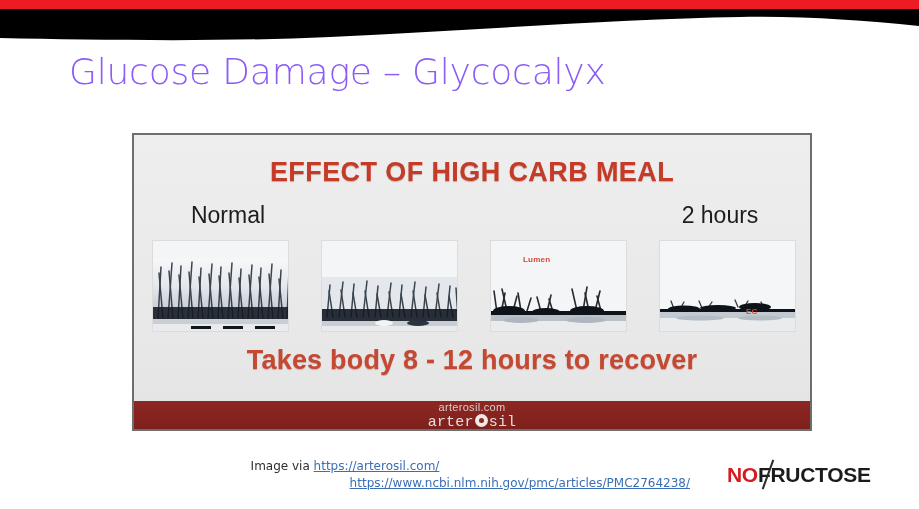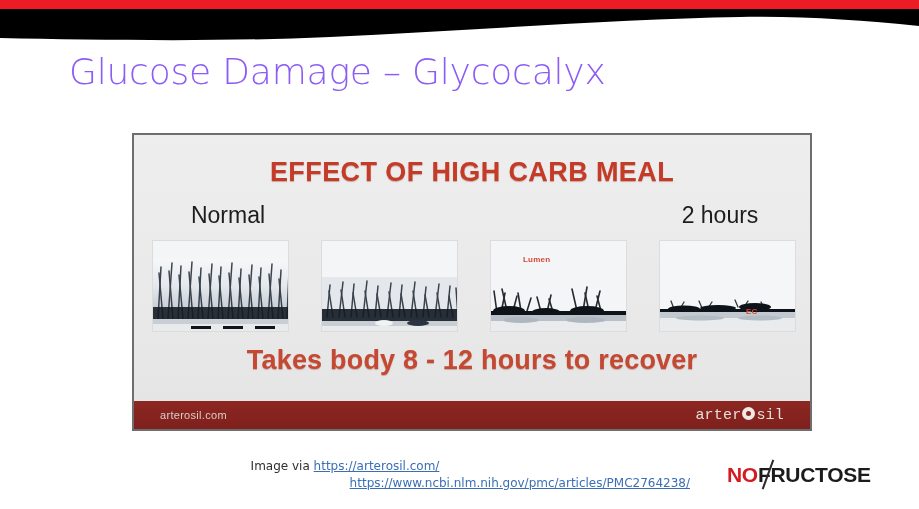--- a/index.html
+++ b/index.html
@@ -136,22 +136,23 @@
   #figure-footer-bar {
     position: absolute;
     left: 0;
     bottom: 0;
     width: 100%;
     height: 28px;
     background: linear-gradient(180deg,#8d2722 0%,#86231f 55%,#7d201c 100%);
     display: flex;
     align-items: center;
     justify-content: space-between;
-    padding: 0 26px;
+    padding: 0 12px;
     box-sizing: border-box;
+    flex-direction: column;
   }
   #footer-domain {
     font-family: "Liberation Sans", sans-serif;
     font-size: 11px;
     color: #d8cfcd;
     letter-spacing: 0.3px;
     filter: blur(0.3px);
   }
   #footer-brand {
     font-family: Liberation Mono, monospace;

